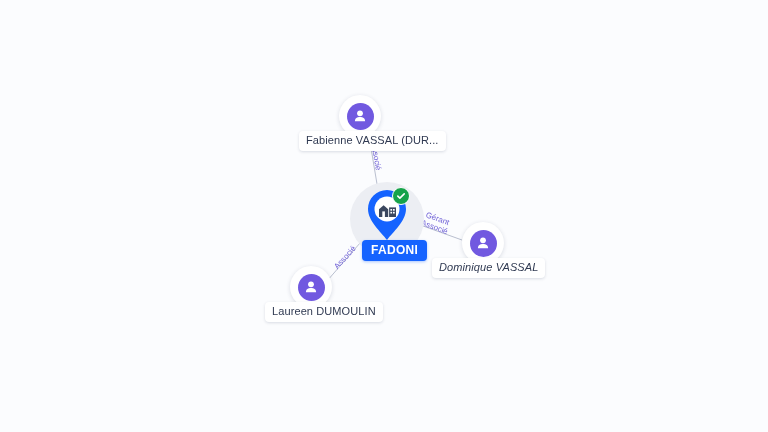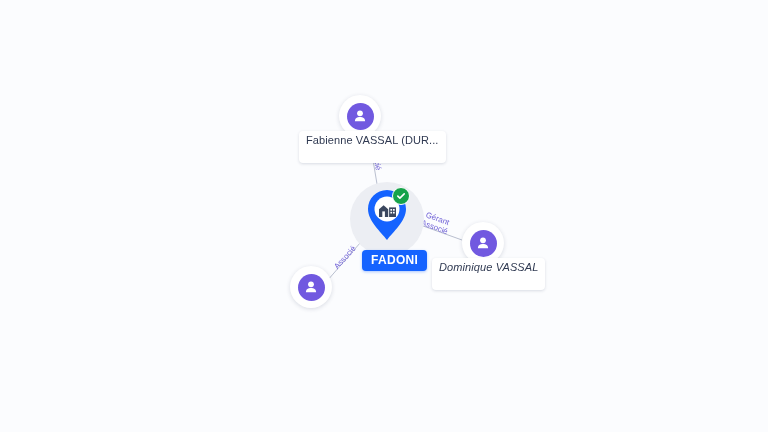--- a/index.html
+++ b/index.html
@@ -68,21 +68,21 @@
   }
   .avatar-circle svg { display: block; }
 
   
   .node-caption {
     position: absolute;
     background: #ffffff;
     color: #303a52;
     font-size: 11px;
     line-height: 13px;
-    padding: 3px 7px 16px 7px;
+    padding: 3px 7px 4px 7px;
     border-radius: 4px;
     white-space: nowrap;
     box-shadow: 0 1px 3px rgba(40,50,90,0.16);
     letter-spacing: .1px;
   }
 
   
   .company-node {
     position: absolute;
     width: 74px;
@@ -202,20 +202,21 @@
   <div class="node-caption" style="left:432px; top:258px;font-style:italic;">Dominique VASSAL</div>
 
   <div class="person-node" style="left:290px; top:266px;">
     <div class="avatar-circle">
       <svg width="16" height="16" viewBox="0 0 16 16" xmlns="http://www.w3.org/2000/svg">
         <circle cx="8" cy="5.3" r="2.9" fill="#ffffff"></circle>
         <path d="M2.9,13.2 C2.9,10.3 5.2,9 8,9 C10.8,9 13.1,10.3 13.1,13.2 Z" fill="#ffffff"></path>
       </svg>
     </div>
   </div>
+  <div class="node-caption" style="left:265px; top:302px;">Laureen DUMOULIN</div>
 
   <div class="company-node" style="left:350px; top:182px;">
     <div class="pin-wrap">
       <svg class="pin" width="44" height="54" viewBox="0 0 44 54" xmlns="http://www.w3.org/2000/svg">
         <path d="M22,2 C11.5,2 3,10.5 3,21 C3,33 16,44 22,52 C28,44 41,33 41,21 C41,10.5 32.5,2 22,2 Z" fill="#1563ff"></path>
         <circle cx="22" cy="21" r="12.5" fill="#ffffff"></circle>
       </svg>
       <div class="pin-icon">
         <svg width="19" height="17" viewBox="0 0 19 17" xmlns="http://www.w3.org/2000/svg">
           <path d="M1,16 L1,8.2 L5.6,4.2 L10.2,8.2 L10.2,16 Z" fill="#3b475e"></path>
@@ -227,15 +228,15 @@
           <rect x="4.3" y="10.4" width="2.6" height="5.6" fill="#ffffff"></rect>
         </svg>
       </div>
       <div class="verified-badge">
         <svg width="10" height="10" viewBox="0 0 10 10" xmlns="http://www.w3.org/2000/svg">
           <path d="M1.8,5.1 L3.9,7.1 L8.2,2.9" stroke="#ffffff" stroke-width="1.6" fill="none" stroke-linecap="round" stroke-linejoin="round"></path>
         </svg>
       </div>
     </div>
   </div>
-  <div class="company-caption" style="left:362px; top:250px;">FADONI</div>
+  <div class="company-caption" style="left:362px; top:240px;">FADONI</div>
 
 </div>
 
 </body></html>

